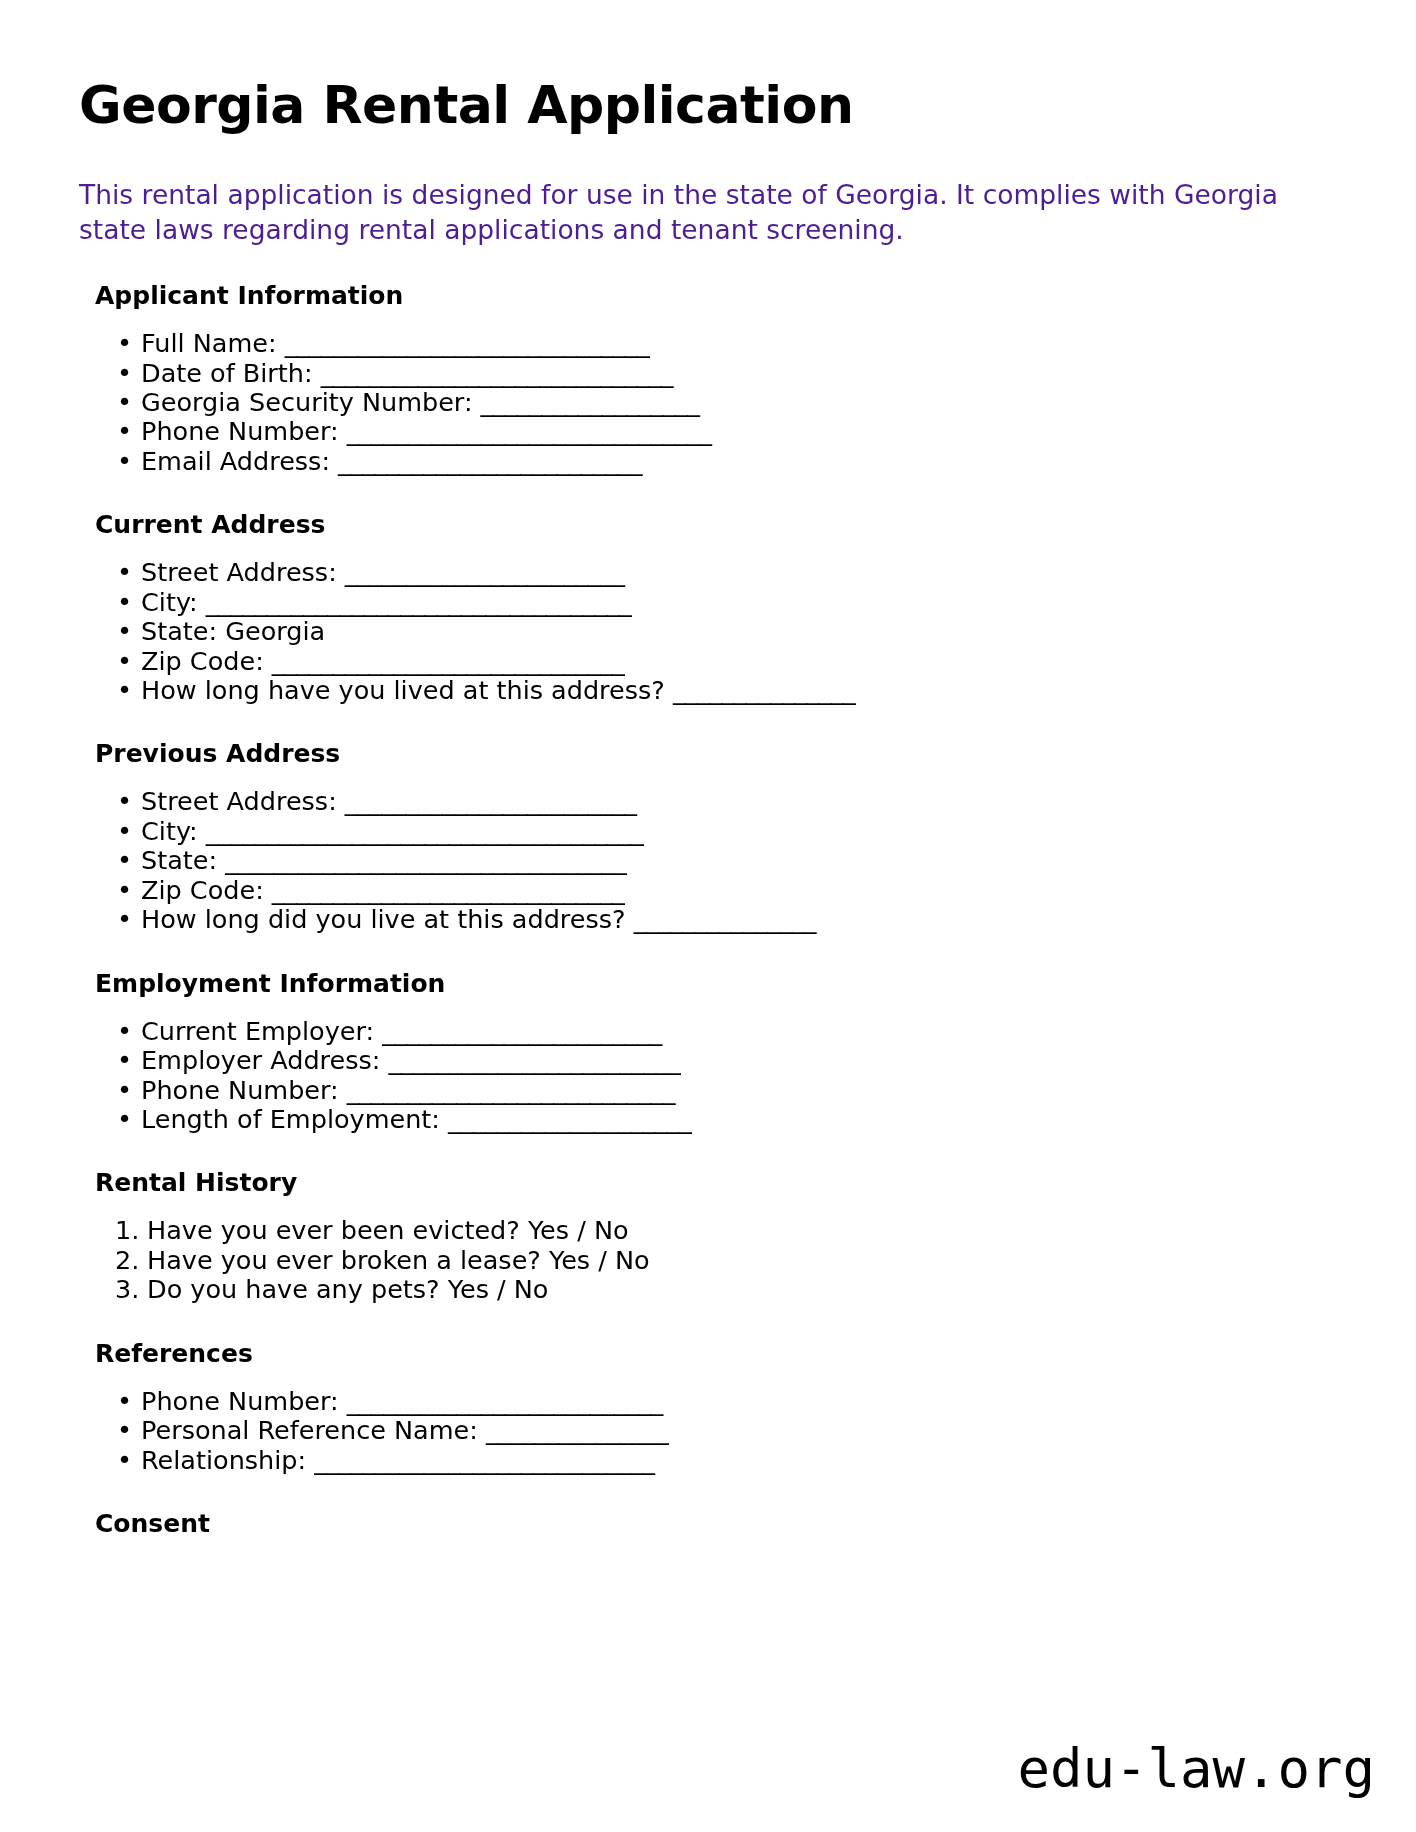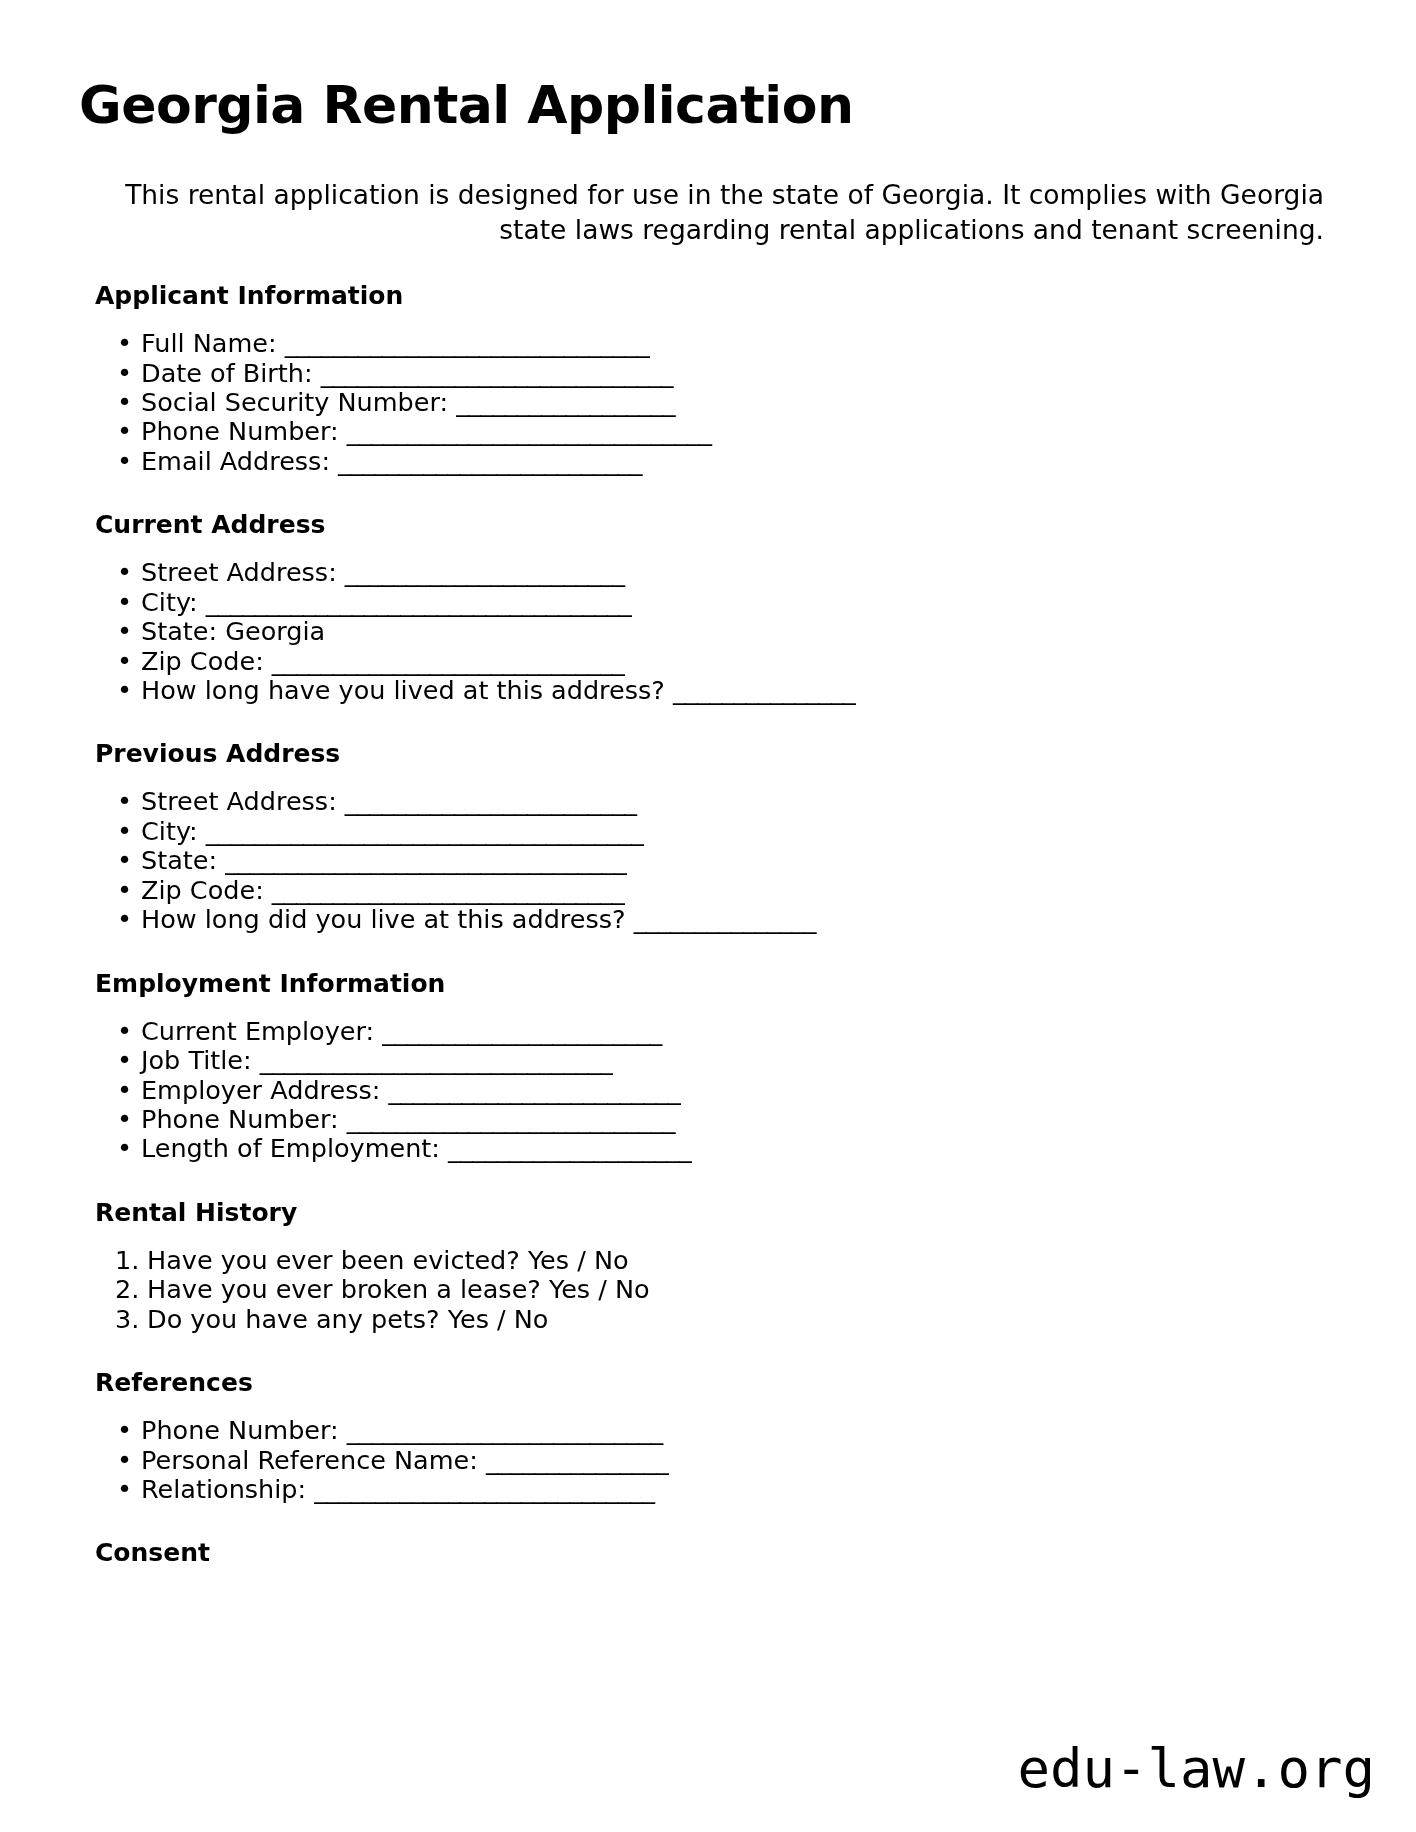--- a/index.html
+++ b/index.html
@@ -37,22 +37,21 @@
     letter-spacing: -0.5px;
     margin: 0 0 44px 0;
     color: #000000;
   }
 
   .intro {
     font-size: 26.5px;
     line-height: 1.30;
     margin: 0 0 34px 0;
     max-width: 1245px;
-    color: #000000;
-    text-align: right;
+    color: #4c1d95;
   }
 
   .section-heading {
     font-weight: bold;
     font-size: 25px;
     line-height: 1.2;
     margin: 0 0 18px 16px;
     color: #000000;
   }
 
@@ -139,21 +138,21 @@
 
   <h1 class="doc-title">Georgia Rental Application</h1>
 
   <p class="intro">This rental application is designed for use in the state of Georgia. It complies with Georgia state laws regarding rental applications and tenant screening.</p>
 
   <div class="section">
     <h2 class="section-heading">Applicant Information</h2>
     <ul class="field-list">
       <li><span>Full Name:</span> <span class="blank">______________________________</span></li>
       <li><span>Date of Birth:</span> <span class="blank">_____________________________</span></li>
-      <li><span>Social Security Number:</span> <span class="blank">__________________</span></li>
+      <li><span>Georgia Security Number:</span> <span class="blank">__________________</span></li>
       <li><span>Phone Number:</span> <span class="blank">______________________________</span></li>
       <li><span>Email Address:</span> <span class="blank">_________________________</span></li>
     </ul>
   </div>
 
   <div class="section">
     <h2 class="section-heading">Current Address</h2>
     <ul class="field-list">
       <li><span>Street Address:</span> <span class="blank">_______________________</span></li>
       <li><span>City:</span> <span class="blank">___________________________________</span></li>
@@ -171,21 +170,20 @@
       <li><span>State:</span> <span class="blank">_________________________________</span></li>
       <li><span>Zip Code:</span> <span class="blank">_____________________________</span></li>
       <li><span>How long did you live at this address?</span> <span class="blank">_______________</span></li>
     </ul>
   </div>
 
   <div class="section">
     <h2 class="section-heading">Employment Information</h2>
     <ul class="field-list">
       <li><span>Current Employer:</span> <span class="blank">_______________________</span></li>
-      <li><span>Job Title:</span> <span class="blank">_____________________________</span></li>
       <li><span>Employer Address:</span> <span class="blank">________________________</span></li>
       <li><span>Phone Number:</span> <span class="blank">___________________________</span></li>
       <li><span>Length of Employment:</span> <span class="blank">____________________</span></li>
     </ul>
   </div>
 
   <div class="section">
     <h2 class="section-heading">Rental History</h2>
     <ol class="question-list">
       <li>Have you ever been evicted? Yes / No</li>

